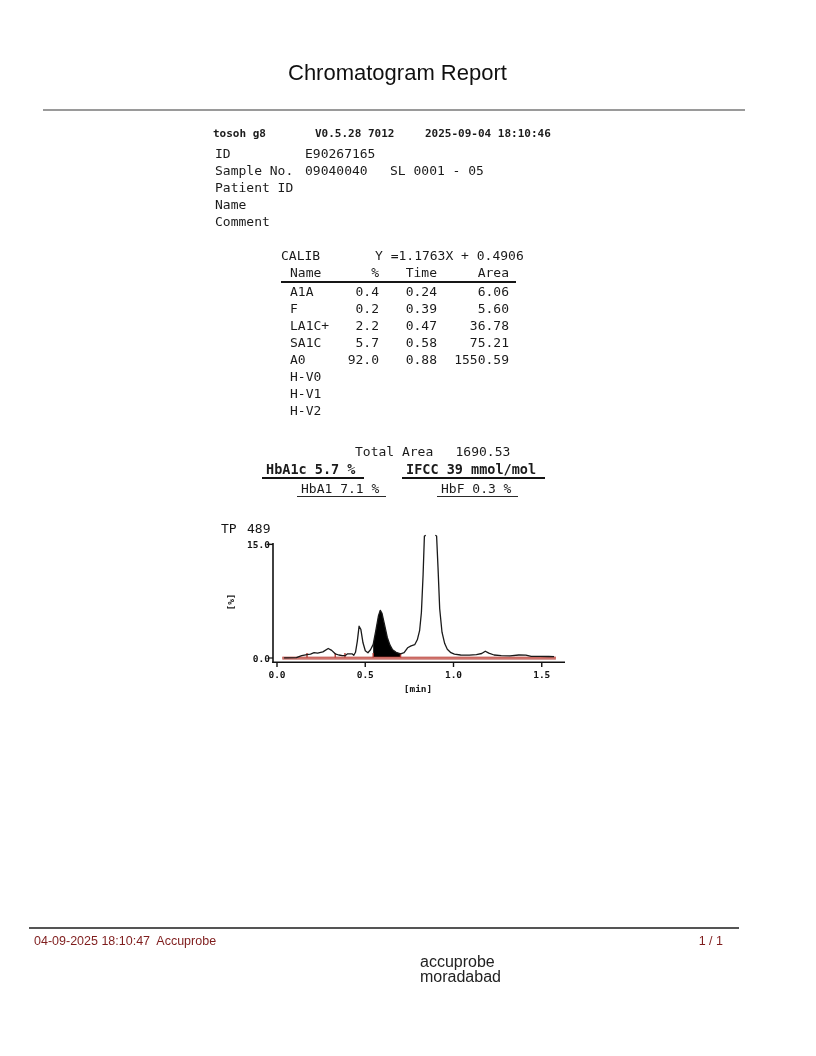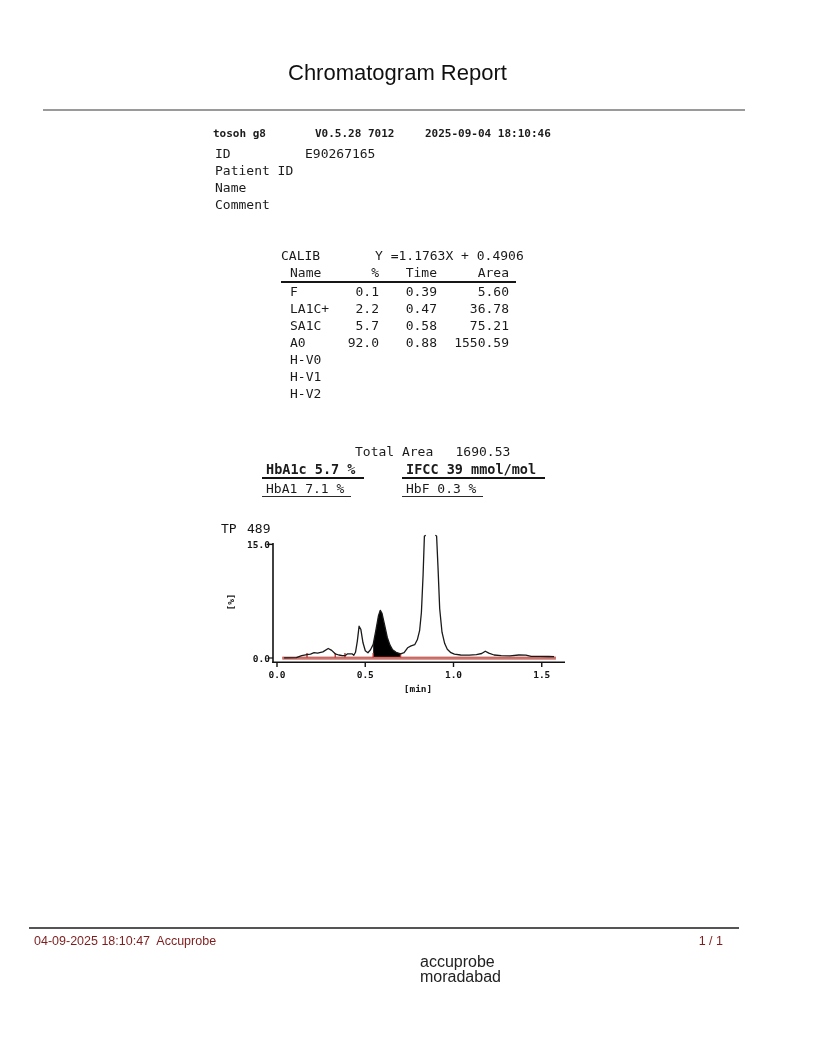--- a/index.html
+++ b/index.html
@@ -17,21 +17,21 @@
   .calib-head{font-size:13px;white-space:pre;}
   table.calib{border-collapse:collapse;font-size:13px;table-layout:fixed;}
   table.calib th{font-weight:normal;border-bottom:2px solid #161616;padding:0;height:17px;}
   table.calib td{padding:0;height:17px;white-space:pre;}
   .c-name{text-align:left;padding-left:9px !important;}
   .c-num{text-align:right;}
   .c-area{text-align:right;padding-right:7px !important;}
   .total-lbl,.total-val{font-size:13px;white-space:pre;}
   .total-val{width:80px;text-align:center;display:inline-block;}
   .res-strong{font-size:13.5px;font-weight:bold;border-bottom:2.5px solid #141414;padding:0 9px 0 4px;white-space:pre;text-align:right;}
-  .res-weak{font-size:13px;border-bottom:1.5px solid #2a2a2a;padding:0 7px 0 4px;white-space:pre;}
+  .res-weak{font-size:13px;border-bottom:1.5px solid #2a2a2a;padding:0 7px 0 4px;white-space:pre;margin-left:35px;}
   .footer-text{font-family:"Liberation Sans",sans-serif;font-size:12.5px;color:#7f1d1d;white-space:pre;}
   .footer-center{font-family:"Liberation Sans",sans-serif;font-size:16px;color:#222;}
 </style>
 </head>
 <body>
 
 <div class="page">
 
   <div class="abs page-title" style="left:288px;top:60px;">Chromatogram Report</div>
   <div class="abs rule" style="left:43px;top:109px;width:702px;"></div>
@@ -39,20 +39,25 @@
   <div class="abs" style="left:213px;top:127px;width:360px;height:14px;">
     <span class="abs mach" style="left:0;top:0;">tosoh g8</span>
     <span class="abs mach" style="left:102px;top:0;">V0.5.28 7012</span>
     <span class="abs mach" style="left:212px;top:0;">2025-09-04 18:10:46</span>
   </div>
 
   <div class="abs" style="left:215px;top:146px;width:380px;text-align:right;">
     <div class="info-row">
       <span class="lbl">ID</span>
       <span class="val">E90267165</span>
+    </div>
+    <div class="info-row">
+      <span class="lbl">Sample No.</span>
+      <span class="val">09040040</span>
+      <span class="ext">SL 0001 - 05</span>
     </div>
     <div class="info-row">
       <span class="lbl">Patient ID</span>
     </div>
     <div class="info-row">
       <span class="lbl">Name</span>
     </div>
     <div class="info-row">
       <span class="lbl">Comment</span>
     </div>
@@ -71,22 +76,28 @@
     <thead>
       <tr>
         <th class="c-name">Name</th>
         <th class="c-num">%</th>
         <th class="c-num">Time</th>
         <th class="c-area">Area</th>
       </tr>
     </thead>
     <tbody>
       <tr>
+          <td class="c-name">A1A</td>
+          <td class="c-num">0.4</td>
+          <td class="c-num">0.24</td>
+          <td class="c-area">6.06</td>
+        </tr>
+      <tr>
           <td class="c-name">F</td>
-          <td class="c-num">0.1</td>
+          <td class="c-num">0.2</td>
           <td class="c-num">0.39</td>
           <td class="c-area">5.60</td>
         </tr>
       <tr>
           <td class="c-name">LA1C+</td>
           <td class="c-num">2.2</td>
           <td class="c-num">0.47</td>
           <td class="c-area">36.78</td>
         </tr>
       <tr>

